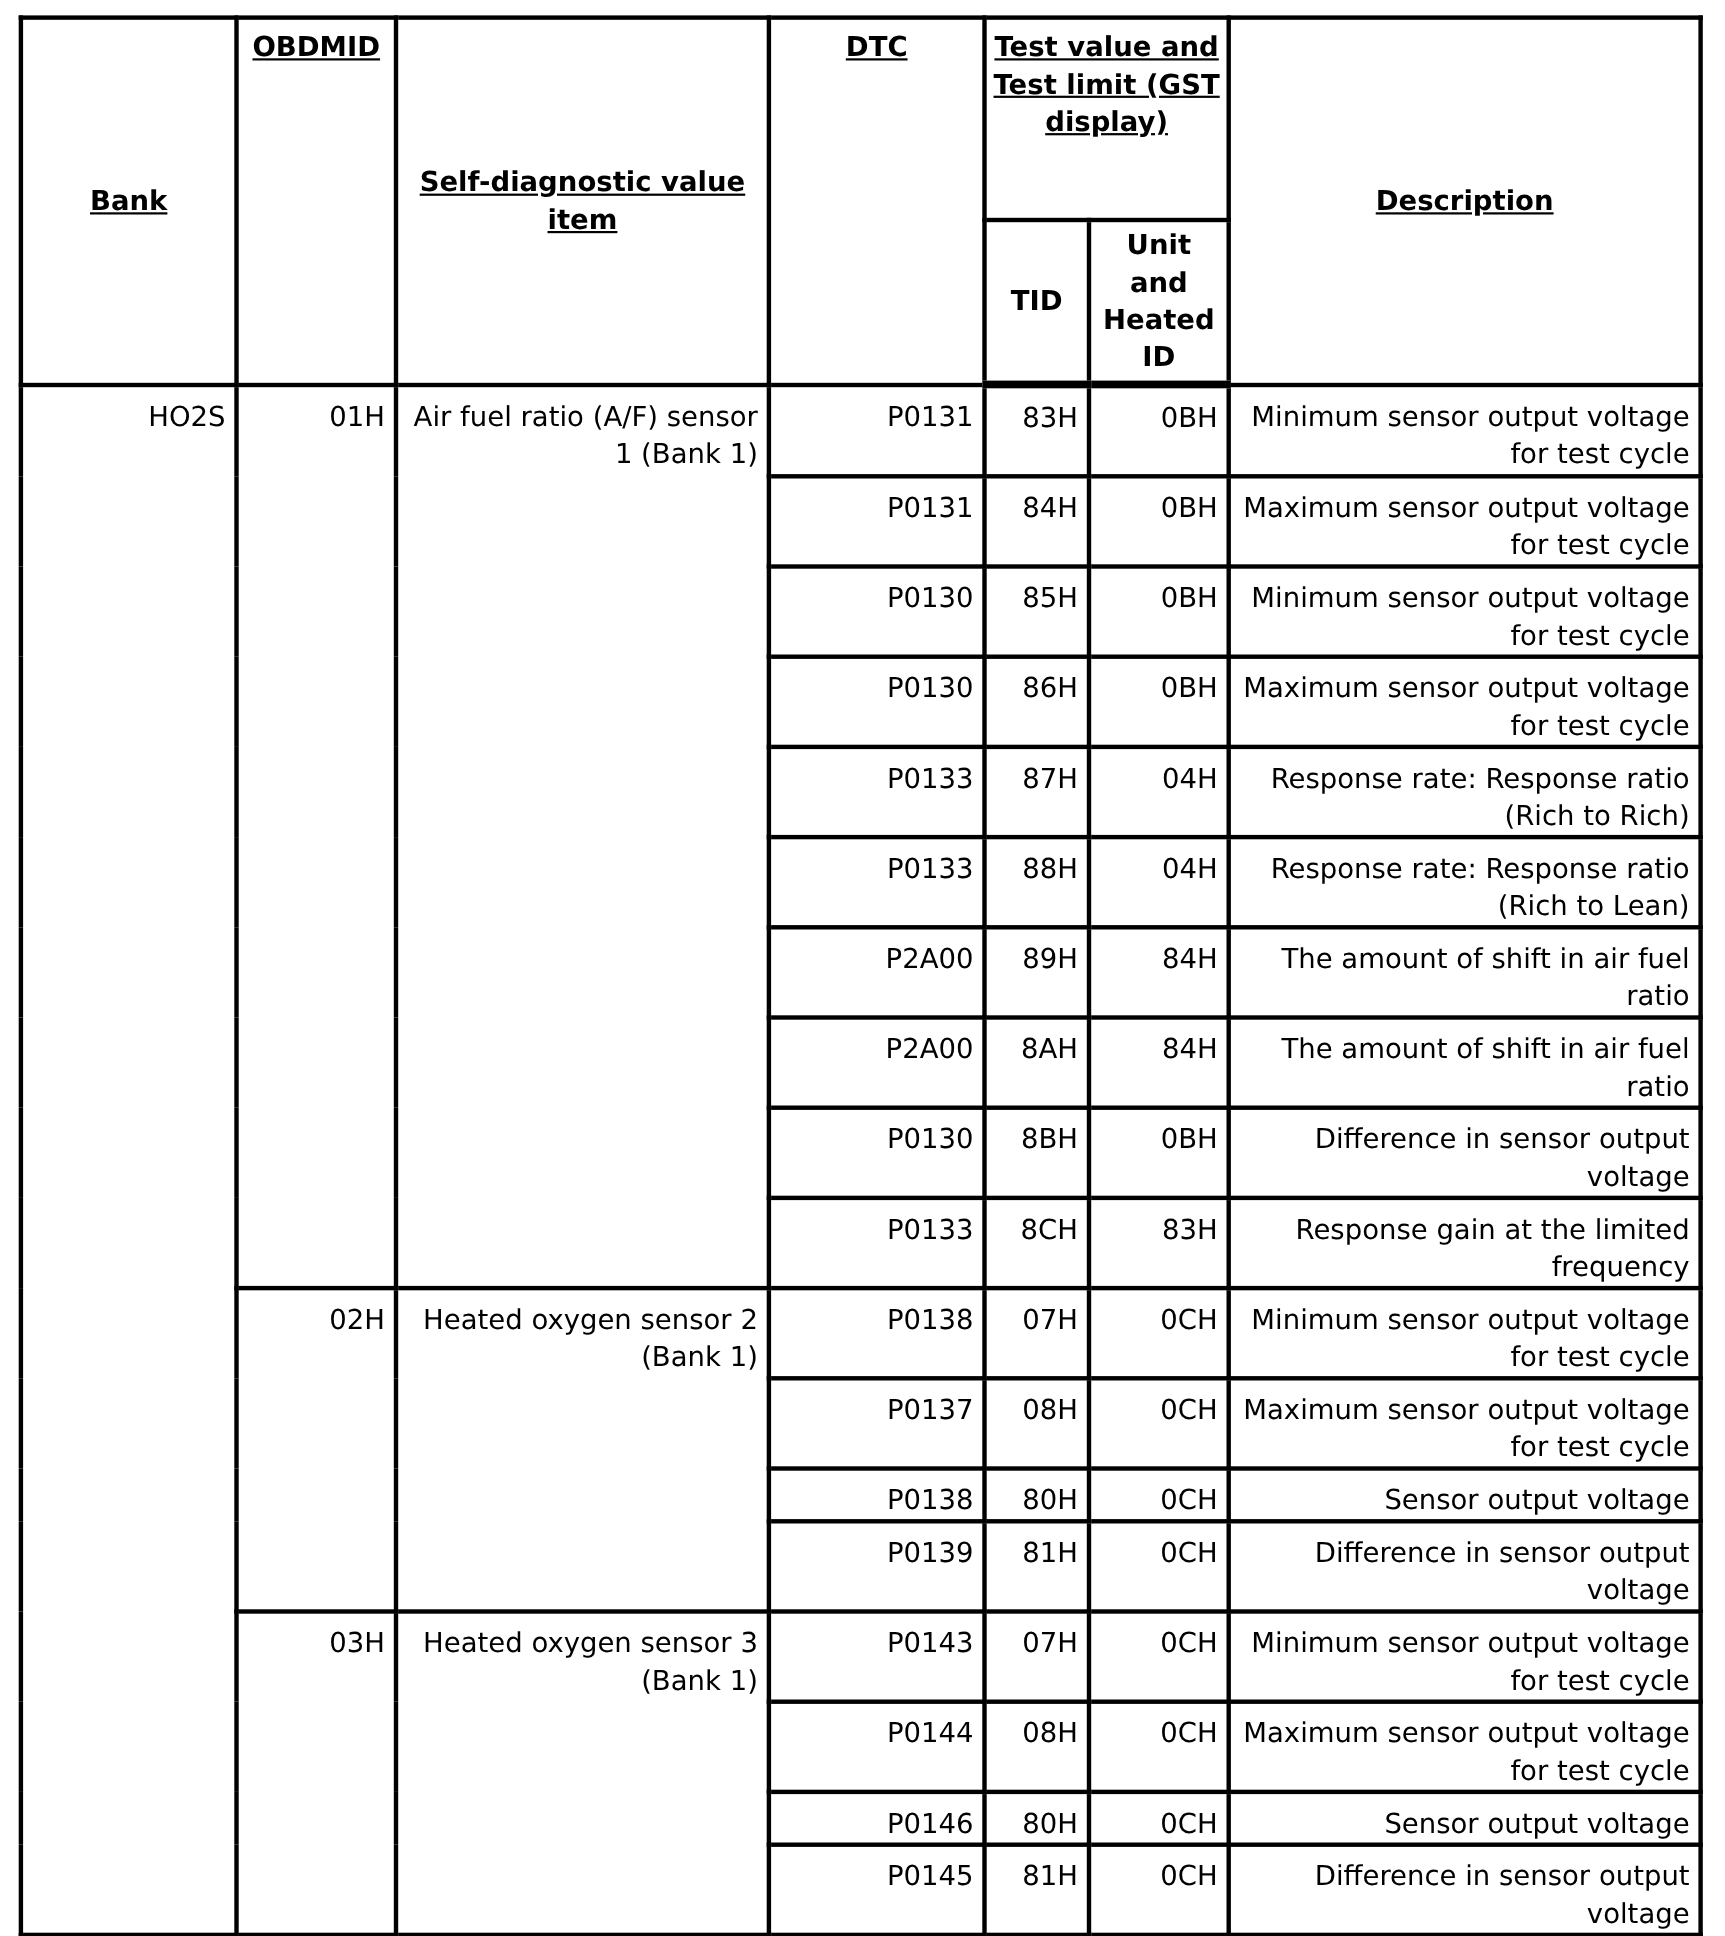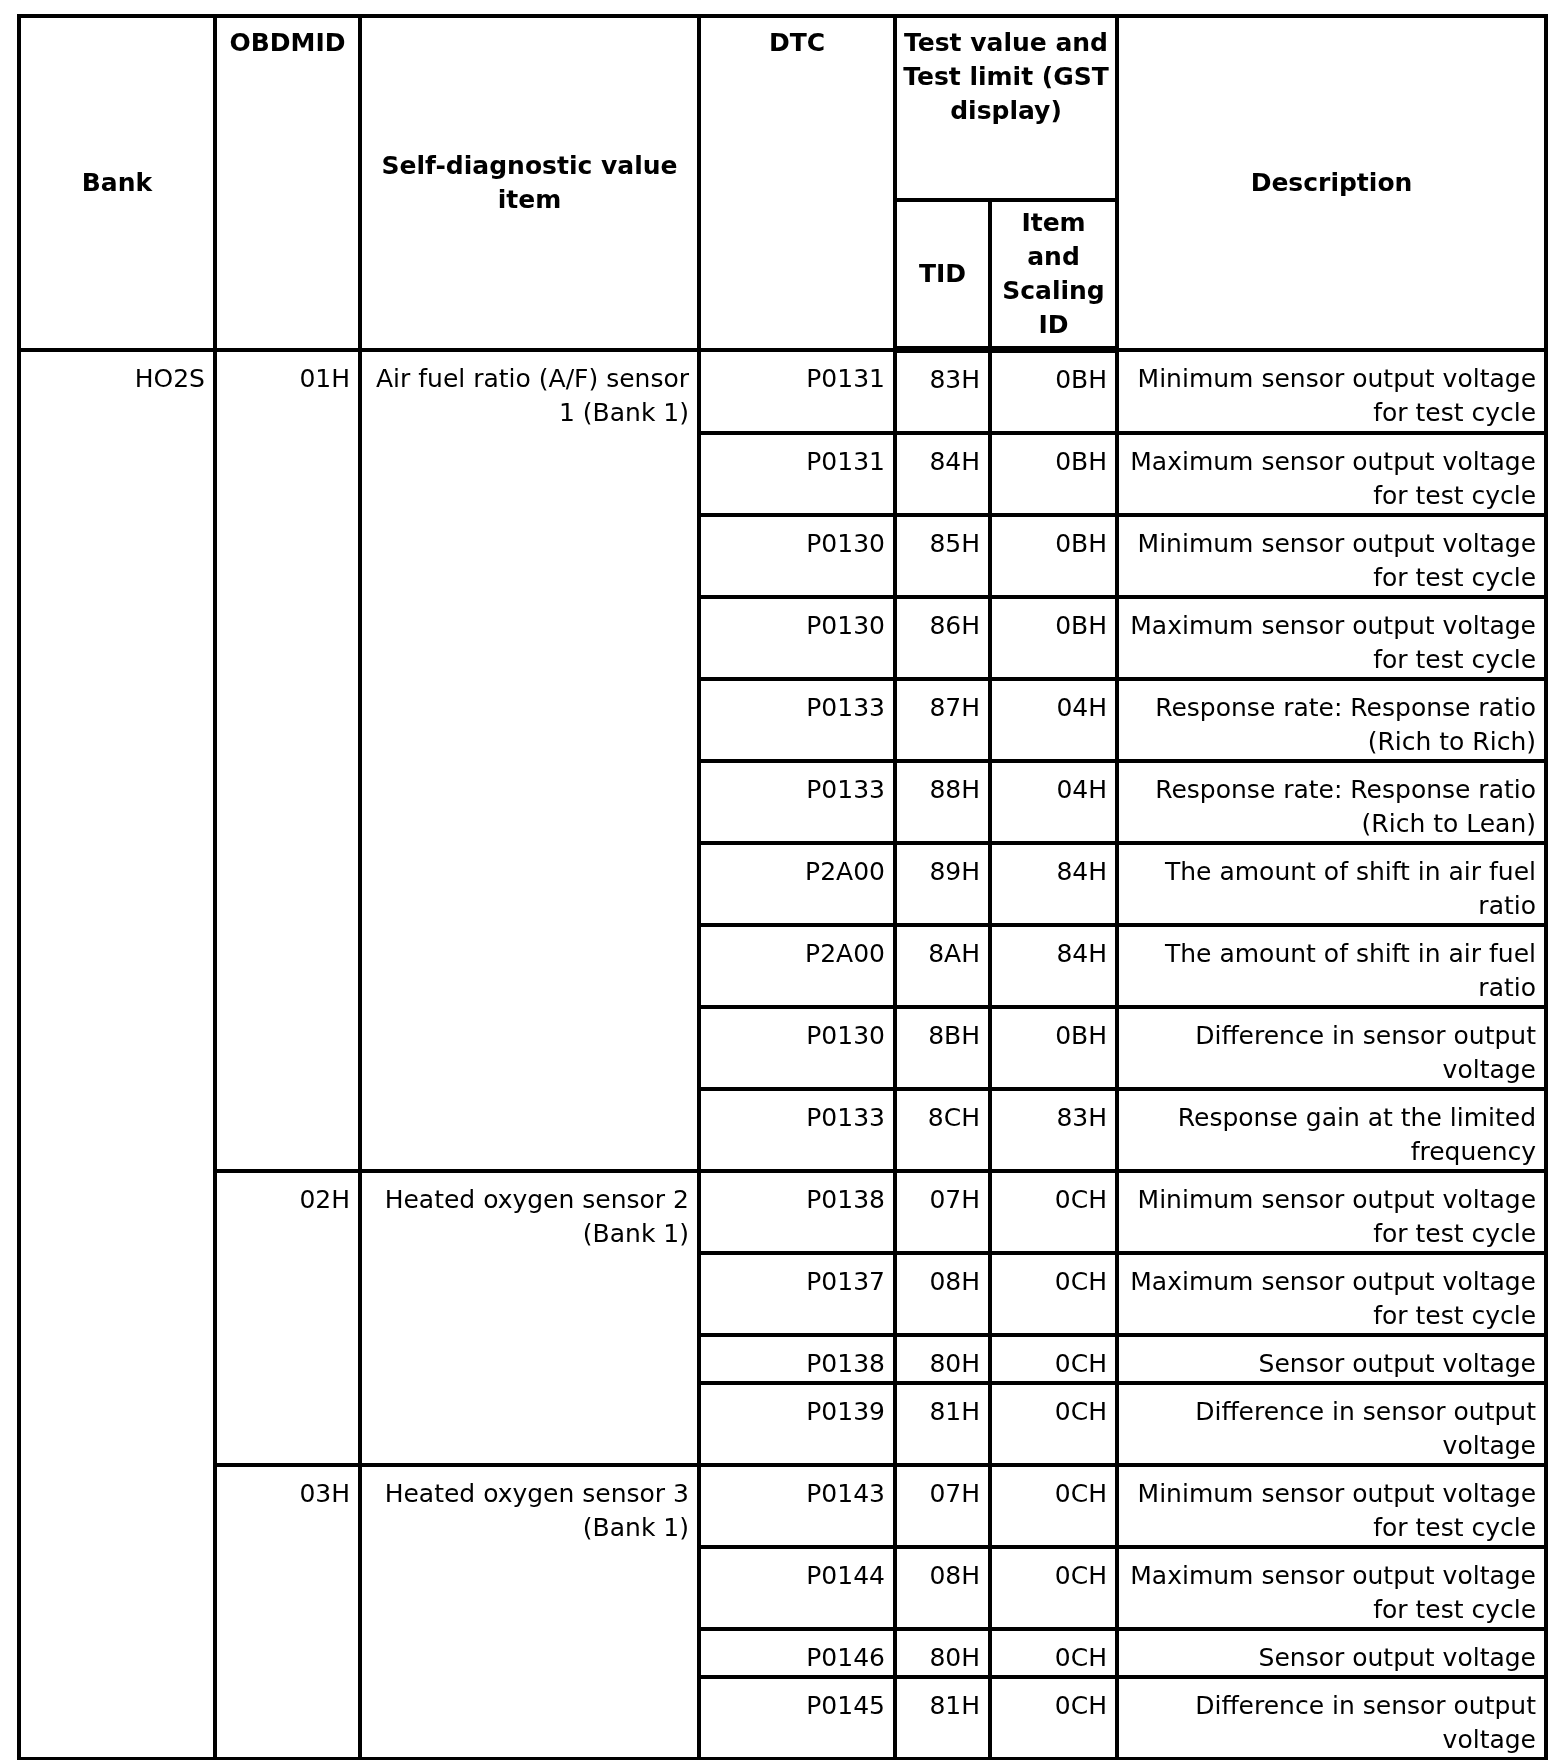--- a/index.html
+++ b/index.html
@@ -26,21 +26,21 @@
     vertical-align: middle;
     padding: 4px 4px;
   }
   th.top { vertical-align: top !important; padding-top: 8px !important; }
   thead tr:last-child th { border-bottom-width: 7px; }
   td.c { text-align: right; }
   td.l { text-align: right; }
   td { padding-top: 10px !important; }
   tr.r2 td { height: 68px; }
   tr.r1 td { height: 34px; }
-  tr.h1 th { height: 168px; }
+  tr.h1 th { height: 168px; text-decoration: underline; }
   tr.h2 th { height: 134px; }
 </style>
 </head>
 <body>
 
 <table class="obd">
   <colgroup>
     <col style="width:196px">
     <col style="width:145px">
     <col style="width:339px">
@@ -53,21 +53,21 @@
     <tr class="h1">
       <th rowspan="2">Bank</th>
       <th rowspan="2" class="top">OBDMID</th>
       <th rowspan="2">Self-diagnostic value item</th>
       <th rowspan="2" class="top">DTC</th>
       <th colspan="2" class="top">Test value and Test limit (GST display)</th>
       <th rowspan="2">Description</th>
     </tr>
     <tr class="h2">
       <th>TID</th>
-      <th>Item and Scaling ID</th>
+      <th>Unit and Heated ID</th>
     </tr>
   </thead>
   <tbody id="tbody">
       <tr class="r2">
         <td class="c" rowspan="18">HO2S</td>
         <td class="c" rowspan="10">01H</td>
         <td class="l" rowspan="10">Air fuel ratio (A/F) sensor 1 (Bank 1)</td>
         <td class="c">P0131</td>
         <td class="c">83H</td>
         <td class="c">0BH</td>

